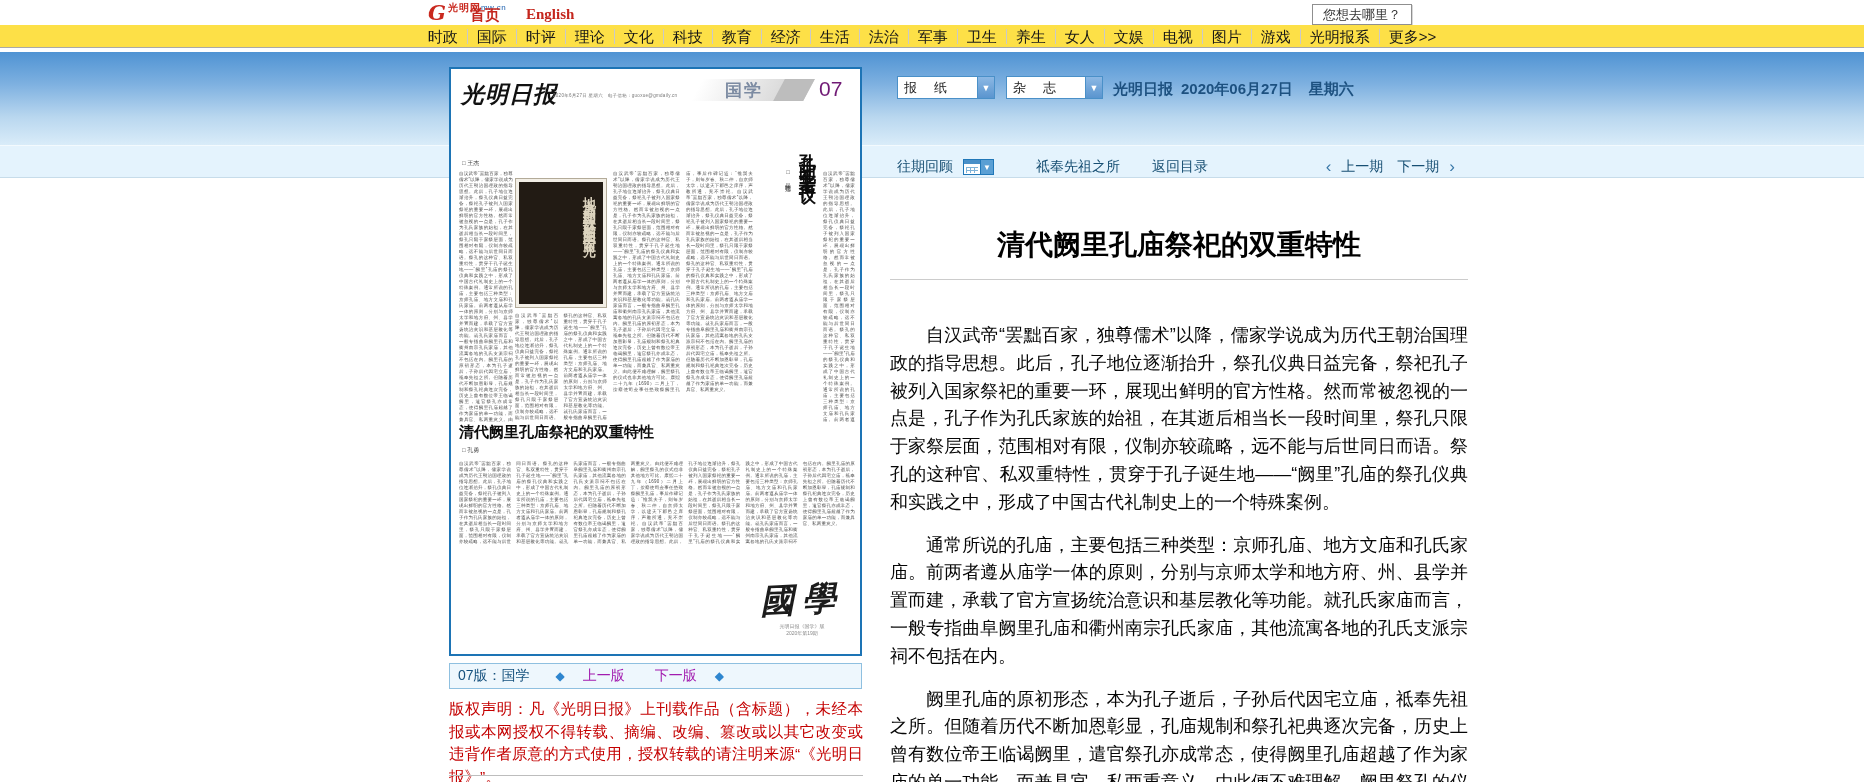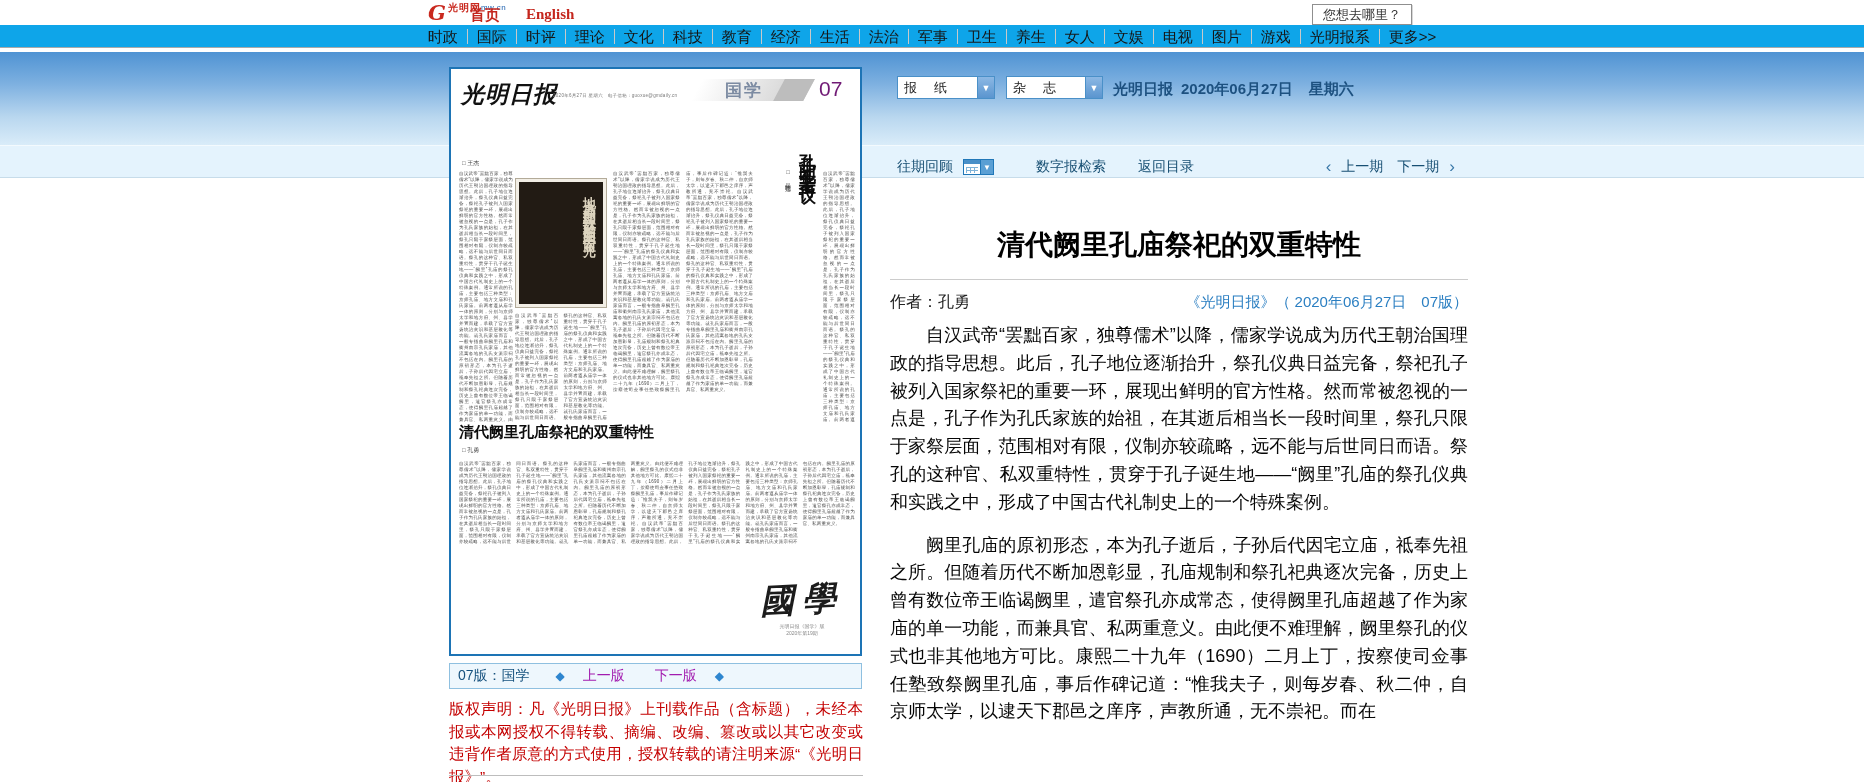--- a/index.html
+++ b/index.html
@@ -13,21 +13,21 @@
   .logo-g { font-family:"DejaVu Serif", serif; font-style:italic; font-weight:bold; font-size:21px; color:#c9281e; line-height:21px; }
   .logo-stack { display:flex; flex-direction:row; margin-left:2px; margin-top:1px; }
   .logo-cn { font-size:10px; color:#c9281e; font-weight:bold; letter-spacing:1px; line-height:10px; }
   .logo-dom { font-size:8px; color:#1a5fae; font-weight:normal; line-height:9px; letter-spacing:.5px; }
   .top-link { position:absolute; top:6px; font-size:15px; color:#c4261d; font-weight:bold; text-decoration:none; cursor:pointer; }
   .top-link.home { left:470px; }
   .top-link.eng { left:526px; font-family:"Liberation Serif", serif; font-weight:bold; }
   .searchbox { position:absolute; left:1312px; top:4px; width:100px; height:21px; border:1px solid #8f8f8f; box-shadow:1px 1px 0 #d7d7d7; background:#fff; font-size:13px; color:#333; text-align:center; font-family:"Liberation Sans", sans-serif; }
 
   
-  .nav { position:absolute; left:0; top:25px; width:1864px; height:23px; display:flex; justify-content:center; align-items:center; border-bottom:1px solid #a9a9a9; background:#0ea5e9; }
+  .nav { position:absolute; left:0; top:25px; width:1864px; height:23px; display:flex; justify-content:center; align-items:center; border-bottom:1px solid #a9a9a9; background:#fde047; }
   .nav ul { list-style:none; display:flex; align-items:center; }
   .nav li { padding:0 9px; font-size:15px; color:#161616; cursor:pointer; line-height:15px; }
   .nav li + li { border-left:1px solid #c9c9c9; }
 
   
   .grad { position:absolute; left:0; top:52px; width:1864px; height:93px;
           background:linear-gradient(180deg,#4f93d3 0%,#7db0e0 34%,#b9d7ef 70%,#d9ecf9 100%); }
   .strip { position:absolute; left:0; top:145px; width:1864px; height:33px; background:#e4f3fd;
            border-top:1px solid #f3fafe; border-bottom:1px solid #c7dcea; }
 
@@ -212,35 +212,32 @@
   <div class="issue-line">
     <span class="pname">光明日报</span><span>2020年06月27日</span><span class="wday">星期六</span>
   </div>
 
   <div class="toolrow">
     <span class="lnk">往期回顾</span>
     <span class="cal-wrap">
       <span class="calico"></span>
       <span class="calbtn">▼</span>
     </span>
-    <span class="lnk t-search">数字报检索</span>
+    <span class="lnk t-search">祗奉先祖之所</span>
     <span class="lnk t-toc">返回目录</span>
     <span class="pn-group">
       <span class="chev">‹</span>
       <span class="lnk">上一期</span>
       <span style="width:14px"></span>
       <span class="lnk">下一期</span>
       <span class="chev">›</span>
     </span>
   </div>
 
   <div class="art-title">清代阙里孔庙祭祀的双重特性</div>
   <div class="art-divider"></div>
-  <div class="art-meta">
-    <span class="art-author">作者：孔勇</span>
-    <span class="art-source">《光明日报》（ 2020年06月27日　07版）</span>
-  </div>
   <div class="art-body">
     <p>自汉武帝“罢黜百家，独尊儒术”以降，儒家学说成为历代王朝治国理政的指导思想。此后，孔子地位逐渐抬升，祭孔仪典日益完备，祭祀孔子被列入国家祭祀的重要一环，展现出鲜明的官方性格。然而常被忽视的一点是，孔子作为孔氏家族的始祖，在其逝后相当长一段时间里，祭孔只限于家祭层面，范围相对有限，仪制亦较疏略，远不能与后世同日而语。祭孔的这种官、私双重特性，贯穿于孔子诞生地——“阙里”孔庙的祭孔仪典和实践之中，形成了中国古代礼制史上的一个特殊案例。</p>
+    <p>通常所说的孔庙，主要包括三种类型：京师孔庙、地方文庙和孔氏家庙。前两者遵从庙学一体的原则，分别与京师太学和地方府、州、县学并置而建，承载了官方宣扬统治意识和基层教化等功能。就孔氏家庙而言，一般专指曲阜阙里孔庙和衢州南宗孔氏家庙，其他流寓各地的孔氏支派宗祠不包括在内。</p>
     <p>阙里孔庙的原初形态，本为孔子逝后，子孙后代因宅立庙，祗奉先祖之所。但随着历代不断加恩彰显，孔庙规制和祭孔祀典逐次完备，历史上曾有数位帝王临谒阙里，遣官祭孔亦成常态，使得阙里孔庙超越了作为家庙的单一功能，而兼具官、私两重意义。由此便不难理解，阙里祭孔的仪式也非其他地方可比。康熙二十九年（1690）二月上丁，按察使司佥事任塾致祭阙里孔庙，事后作碑记道：“惟我夫子，则每岁春、秋二仲，自京师太学，以逮天下郡邑之庠序，声教所通，无不崇祀。而在</p>
   </div>
 
 </div>
 
 </body></html>

